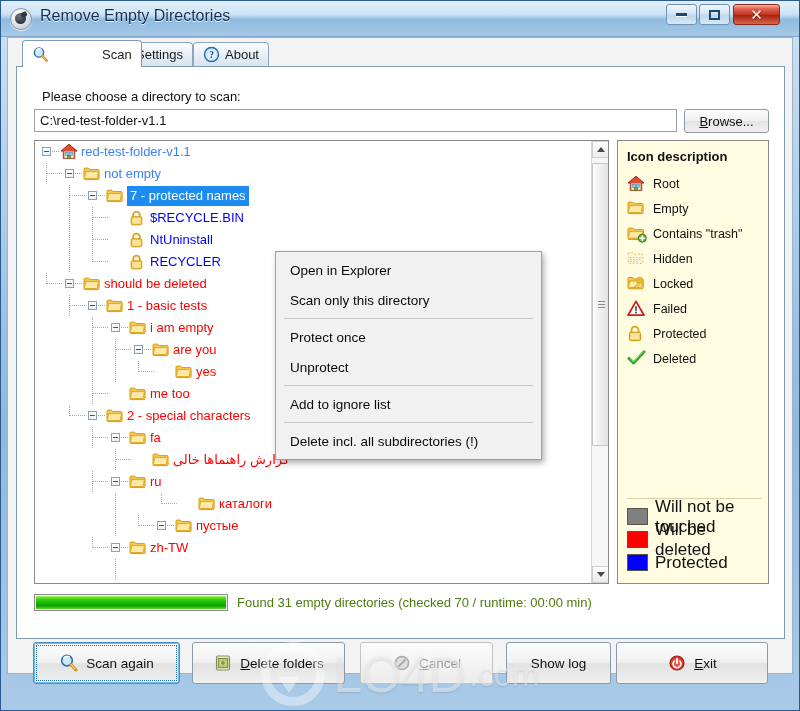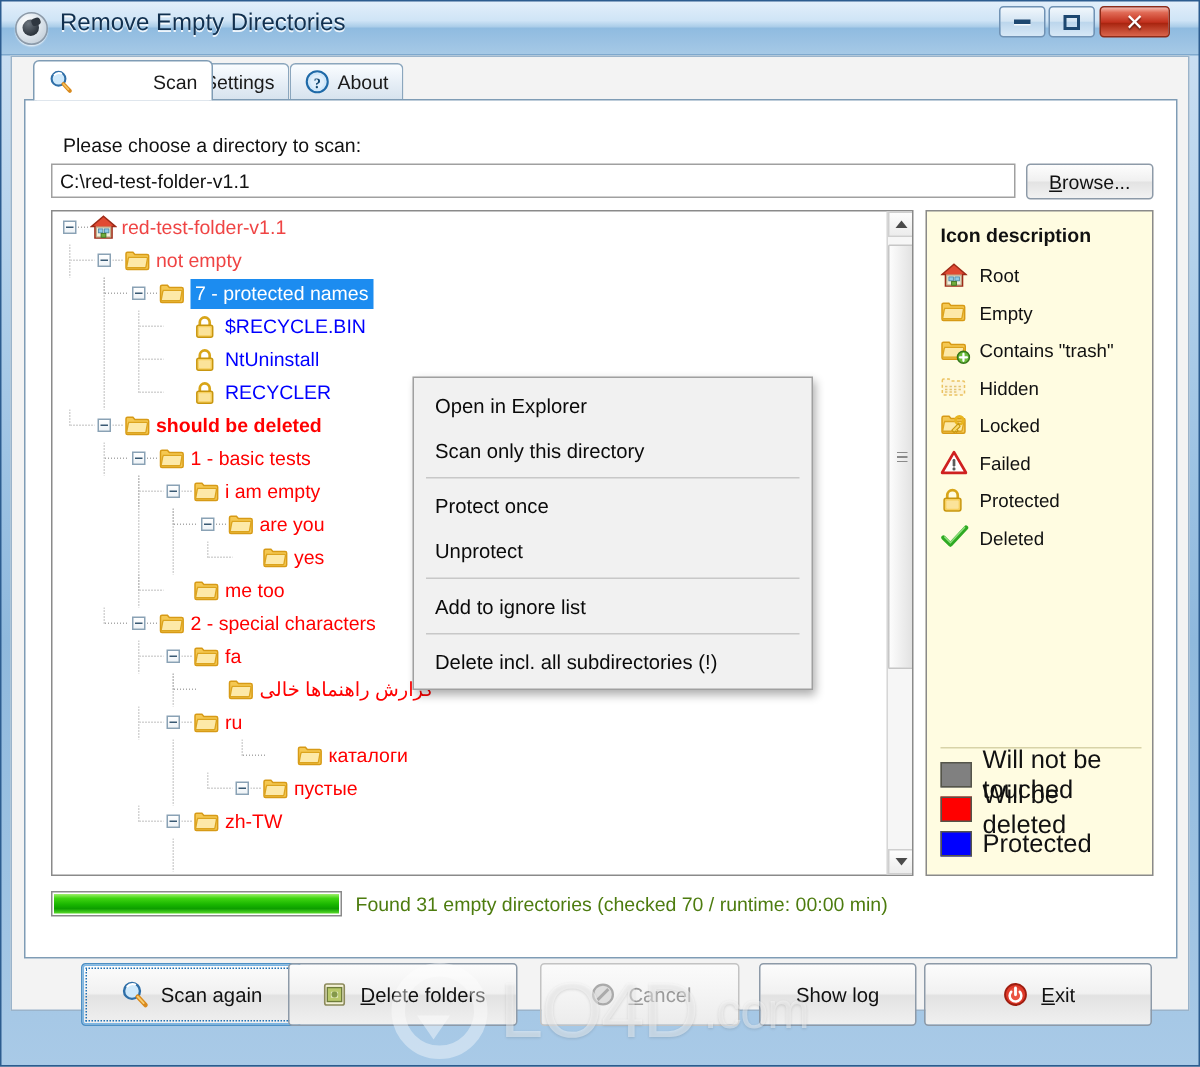--- a/index.html
+++ b/index.html
@@ -98,21 +98,21 @@
   #btn-browse u{text-decoration:underline;}
 
   
   #treepanel{
     position:absolute;left:17px;top:73px;width:575px;height:444px;box-sizing:border-box;
     border:1px solid #8a8a8a;background:#ffffff;overflow:hidden;
   }
   #treeinner{position:absolute;left:0;top:0;width:557px;height:442px;overflow:hidden;}
   .row{position:relative;height:22px;white-space:nowrap;font-size:13px;}
   .row .lbl{position:absolute;top:2px;font-size:13px;line-height:18px;}
-  .lbl.gray{color:#ef4444;}
+  .lbl.gray{color:#3b82f6;}
   .lbl.red{color:#ff0000;}
   .lbl.blue{color:#0000ff;}
   .lbl.sel{background:#1c8cf0;color:#ffffff;padding:1px 3px;top:1px;}
   .lbl.rtl{direction:rtl;unicode-bidi:bidi-override;}
   
   .exp{position:absolute;top:6px;width:9px;height:9px;box-sizing:border-box;
     border:1px solid #8aa2b5;background:linear-gradient(180deg,#ffffff,#eef3f7);}
   .exp:before{content:"";position:absolute;left:1px;top:3px;width:5px;height:1px;background:#3a5a74;}
   
   .vline{position:absolute;top:0;width:1px;height:22px;
@@ -173,21 +173,21 @@
   #status{position:absolute;left:220px;top:527px;font-size:13px;color:#4d7c0f;line-height:17px;}
 
   
   #btnbar{position:absolute;left:8px;top:604px;width:769px;height:30px;}
   .bbtn{
     position:absolute;top:0;height:42px;box-sizing:border-box;border:1px solid #8d9aa8;border-radius:3px;
     background:linear-gradient(180deg,#fcfcfc 0%,#f1f1f1 48%,#e2e2e2 52%,#f0f0f0 100%);
     display:flex;align-items:center;justify-content:center;font-size:13.5px;color:#111;cursor:default;
   }
   .bbtn .bi{width:20px;height:20px;margin-right:7px;position:relative;flex:0 0 auto;}
-  .bbtn.focus{outline:1px dotted #1f6fb2;outline-offset:-4px;border-color:#4d8fc4;box-shadow:0 0 0 1px #7ab6e6 inset;margin-left:21px;}
+  .bbtn.focus{outline:1px dotted #1f6fb2;outline-offset:-4px;border-color:#4d8fc4;box-shadow:0 0 0 1px #7ab6e6 inset;}
   .bbtn.disabled{color:#9b9b9b;background:linear-gradient(180deg,#fbfbfb 0%,#f4f4f4 50%,#ececec 100%);border-color:#c3c3c3;}
   #b-scan{left:17px;width:147px;}
   #b-delete{left:176px;width:153px;}
   #b-cancel{left:344px;width:133px;}
   #b-showlog{left:490px;width:105px;}
   #b-exit{left:600px;width:152px;}
   .ul{text-decoration:underline;}
 
   
   #watermark{
@@ -349,21 +349,21 @@
             </div>
             <div class="row">
               <div class="vline" style="left: 11px; height: 11px;"></div>
               <div class="hline" style="left: 12px; width: 16px;"></div>
               <div class="exp" style="left: 30px;"></div>
               <div class="hline" style="left: 40px; width: 7px;"></div>
               <span class="folder" style="left: 48px;"><svg width="17" height="15" viewBox="0 0 17 15">
                   <path d="M1 3.2c0-.7.4-1.1 1-1.1h3.6l1.3 1.5h8.2c.6 0 1 .4 1 1v8c0 .6-.4 1-1 1H2c-.6 0-1-.4-1-1z" fill="#f5c852" stroke="#d79a16" stroke-width="1"></path>
                   <path d="M2.4 5.6h12.2c.5 0 .8.4.7.9l-1 5.4c-.1.4-.4.6-.8.6H2.2c-.5 0-.8-.3-.7-.8l1-5.3c.1-.5.4-.8.9-.8z" fill="#fde9a8" stroke="#dca41e" stroke-width=".9"></path>
                 </svg></span>
-              <span class="lbl red" style="left: 69px; font-weight: bold;">should be deleted</span>
+              <span class="lbl red" style="left: 69px;">should be deleted</span>
             </div>
             <div class="row">
               <div class="vline" style="left: 34px; height: 22px;"></div>
               <div class="hline" style="left: 35px; width: 16px;"></div>
               <div class="exp" style="left: 53px;"></div>
               <div class="hline" style="left: 63px; width: 7px;"></div>
               <span class="folder" style="left: 71px;"><svg width="17" height="15" viewBox="0 0 17 15">
                   <path d="M1 3.2c0-.7.4-1.1 1-1.1h3.6l1.3 1.5h8.2c.6 0 1 .4 1 1v8c0 .6-.4 1-1 1H2c-.6 0-1-.4-1-1z" fill="#f5c852" stroke="#d79a16" stroke-width="1"></path>
                   <path d="M2.4 5.6h12.2c.5 0 .8.4.7.9l-1 5.4c-.1.4-.4.6-.8.6H2.2c-.5 0-.8-.3-.7-.8l1-5.3c.1-.5.4-.8.9-.8z" fill="#fde9a8" stroke="#dca41e" stroke-width=".9"></path>
                 </svg></span>

